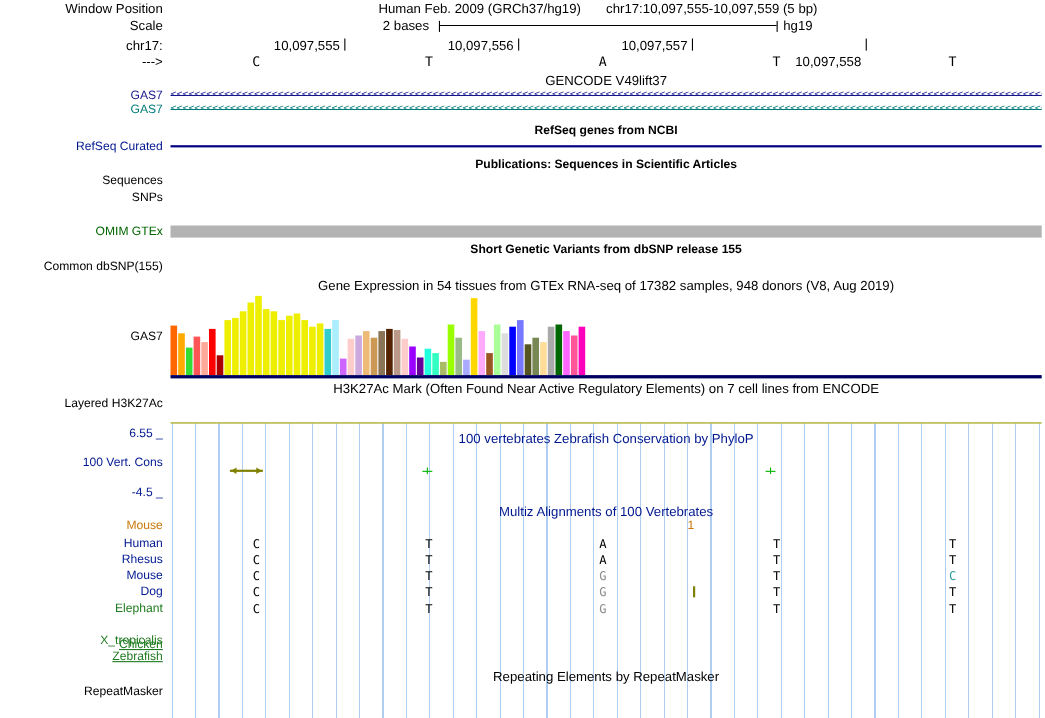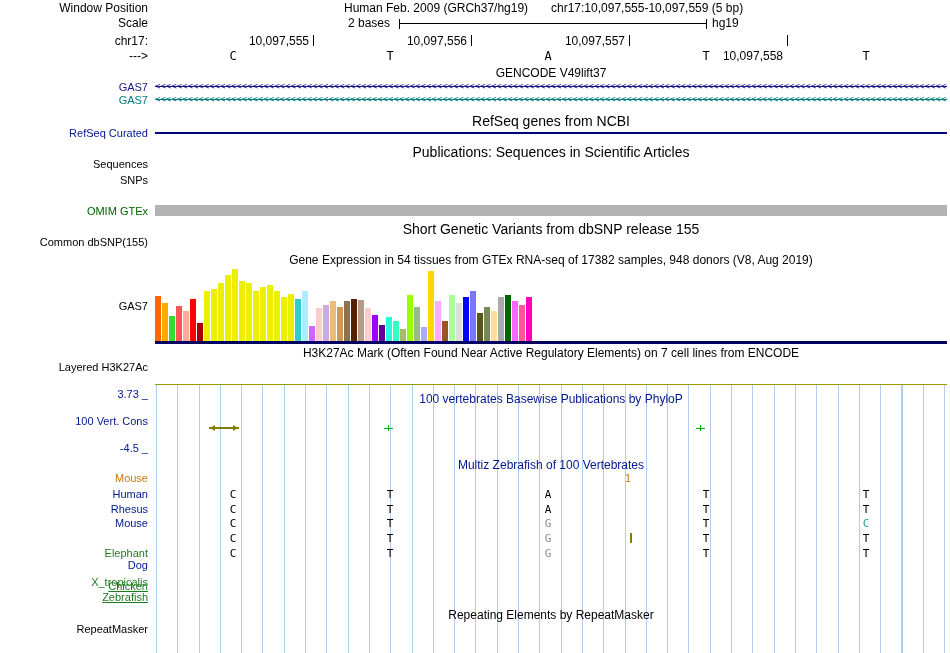--- a/index.html
+++ b/index.html
@@ -2,21 +2,21 @@
 <html><head>
 <meta charset="utf-8">
 <style>
   *{margin:0;padding:0;box-sizing:border-box}
   body{background:#fff;font-family:"Liberation Sans",sans-serif;}
   #browser{position:relative;width:950px;height:653px;background:#fff;overflow:hidden;font-size:12px;color:#000;}
   .lab{position:absolute;left:0;width:148px;text-align:right;font-size:11px;white-space:nowrap;}
   .h12{font-size:12px;}
   .abs{position:absolute;white-space:nowrap;}
   .title{position:absolute;left:155px;width:792px;text-align:center;white-space:nowrap;}
-  .small{font-size:14px;}
+  .small{font-size:11px;font-weight:bold;}
   .navy{color:#00188f}
   .omim-green{color:#006400}
   .orange{color:#c8780a}
   .rt-label{position:absolute;top:34px;width:76px;text-align:right;font-size:12px;white-space:nowrap;}
   .rt-mark{position:absolute;top:35px;width:1px;height:11px;background:#000;}
   .base-letter{position:absolute;top:49px;transform:translateX(-50%);font-family:"DejaVu Sans Mono",monospace;font-size:12px;}
   .mz-base{position:absolute;transform:translateX(-50%);font-family:"DejaVu Sans Mono",monospace;font-size:11px;}
   .arrow-line{position:absolute;left:155px;width:792px;height:11px;overflow:hidden;white-space:nowrap;
       font-family:"DejaVu Sans Mono",monospace;font-size:9px;line-height:11px;
       background:linear-gradient(to bottom,transparent 5px,currentColor 5px,currentColor 6px,transparent 6px);}
@@ -134,29 +134,29 @@
       <i class="gtex-bar" style="left: 357px; height: 40px; background: rgb(255, 102, 255);"></i>
       <i class="gtex-bar" style="left: 364px; height: 36px; background: rgb(255, 85, 153);"></i>
       <i class="gtex-bar" style="left: 371px; height: 44px; background: rgb(255, 0, 187);"></i>
     </div>
   <div class="hline" id="gtex-baseline"></div>
 
   <span class="title" style="top:346px">H3K27Ac Mark (Often Found Near Active Regulatory Elements) on 7 cell lines from ENCODE</span>
   <span class="lab" style="top:361px">Layered H3K27Ac</span>
   <div class="hline" id="h3k-line"></div>
 
-  <span class="lab navy" style="top:388px">3.73 _</span>
-  <span class="title navy" style="top:392px">100 vertebrates Basewise Publications by PhyloP</span>
+  <span class="lab navy" style="top:388px">6.55 _</span>
+  <span class="title navy" style="top:392px">100 vertebrates Zebrafish Conservation by PhyloP</span>
   <span class="lab navy" style="top:415px">100 Vert. Cons</span>
   <span class="lab navy" style="top:442px">-4.5 _</span>
   <div class="dbl-arrow"></div>
   <div class="gmark" style="left:384px"></div>
   <div class="gmark" style="left:696px"></div>
 
-  <span class="title navy" style="top:458px">Multiz Zebrafish of 100 Vertebrates</span>
+  <span class="title navy" style="top:458px">Multiz Alignments of 100 Vertebrates</span>
   <span class="lab orange" style="top:472px">Mouse</span>
   <span class="abs orange" style="left:625px;top:472px;font-size:11px">1</span>
   <div class="dog-tick"></div>
 
   <span class="title" style="top:608px">Repeating Elements by RepeatMasker</span>
   <span class="lab" style="top:623px">RepeatMasker</span>
 
 <span class="rt-label" style="left: 233px;">10,097,555</span>
     <span class="rt-mark" style="left: 313px;"></span>
     <span class="rt-label" style="left: 391px;">10,097,556</span>
@@ -181,21 +181,21 @@
     <span class="mz-base" style="left: 390px; top: 503px; color: rgb(0, 0, 0);">T</span>
     <span class="mz-base" style="left: 548px; top: 503px; color: rgb(0, 0, 0);">A</span>
     <span class="mz-base" style="left: 706px; top: 503px; color: rgb(0, 0, 0);">T</span>
     <span class="mz-base" style="left: 866px; top: 503px; color: rgb(0, 0, 0);">T</span>
     <span class="lab" style="top: 517px; color: rgb(0, 24, 143);">Mouse</span>
     <span class="mz-base" style="left: 233px; top: 517px; color: rgb(0, 0, 0);">C</span>
     <span class="mz-base" style="left: 390px; top: 517px; color: rgb(0, 0, 0);">T</span>
     <span class="mz-base" style="left: 548px; top: 517px; color: rgb(140, 140, 140);">G</span>
     <span class="mz-base" style="left: 706px; top: 517px; color: rgb(0, 0, 0);">T</span>
     <span class="mz-base" style="left: 866px; top: 517px; color: rgb(46, 155, 155);">C</span>
-    <span class="lab" style="top: 532px; color: rgb(0, 24, 143); margin-top: 27px;">Dog</span>
+    <span class="lab" style="top: 532px; color: rgb(0, 24, 143);">Dog</span>
     <span class="mz-base" style="left: 233px; top: 532px; color: rgb(0, 0, 0);">C</span>
     <span class="mz-base" style="left: 390px; top: 532px; color: rgb(0, 0, 0);">T</span>
     <span class="mz-base" style="left: 548px; top: 532px; color: rgb(140, 140, 140);">G</span>
     <span class="mz-base" style="left: 706px; top: 532px; color: rgb(0, 0, 0);">T</span>
     <span class="mz-base" style="left: 866px; top: 532px; color: rgb(0, 0, 0);">T</span>
     <span class="lab" style="top: 547px; color: rgb(30, 122, 30);">Elephant</span>
     <span class="mz-base" style="left: 233px; top: 547px; color: rgb(0, 0, 0);">C</span>
     <span class="mz-base" style="left: 390px; top: 547px; color: rgb(0, 0, 0);">T</span>
     <span class="mz-base" style="left: 548px; top: 547px; color: rgb(140, 140, 140);">G</span>
     <span class="mz-base" style="left: 706px; top: 547px; color: rgb(0, 0, 0);">T</span>

